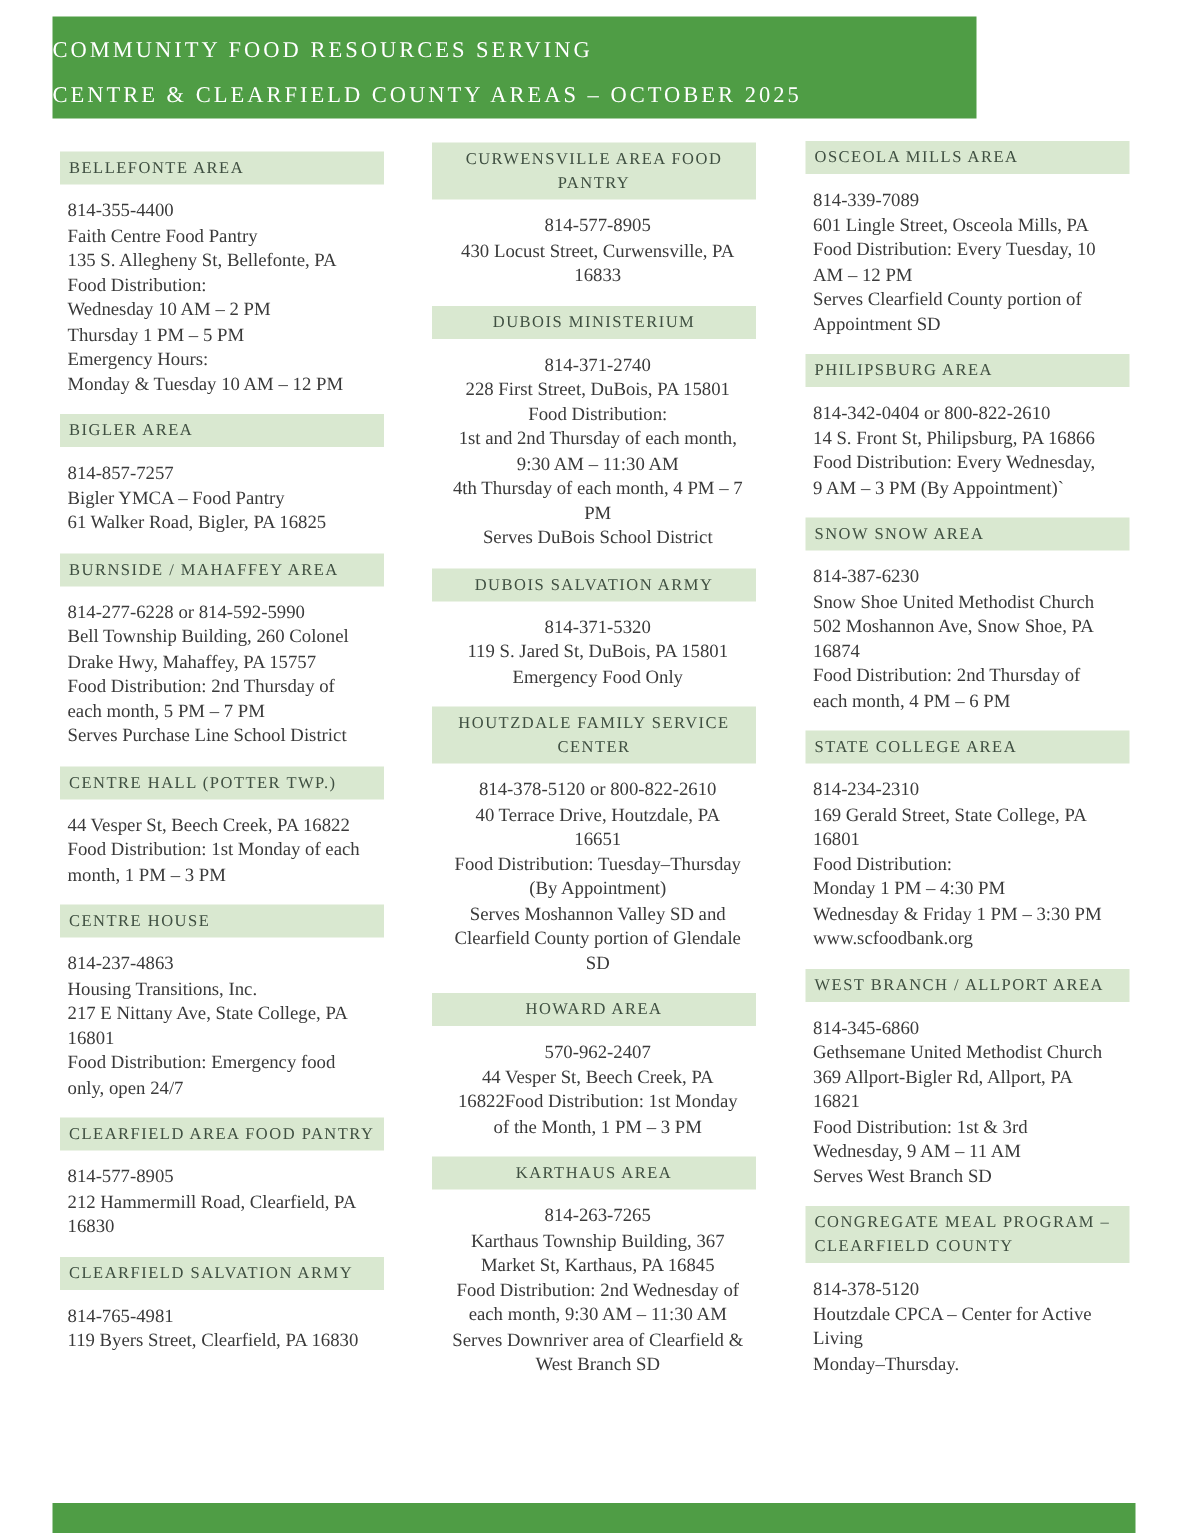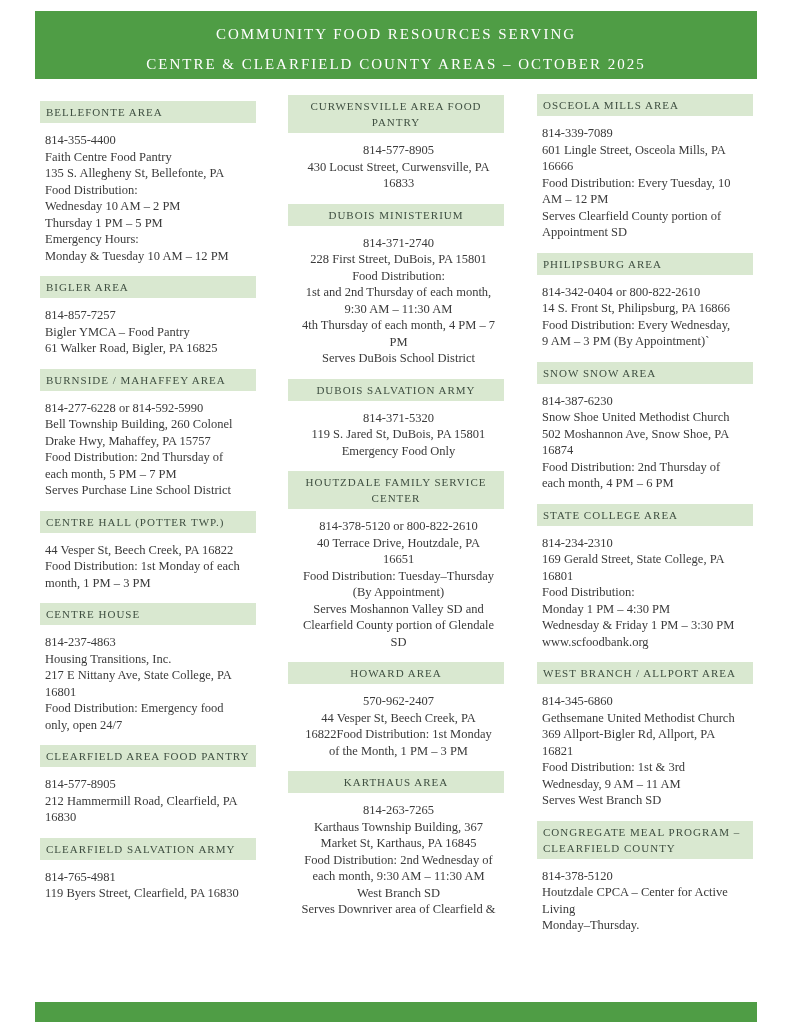--- a/index.html
+++ b/index.html
@@ -4,25 +4,25 @@
 <style>
   html,body{margin:0;padding:0;background:#ffffff;}
   .page{
     position:relative;
     width:791px;height:1024px;
     background:#ffffff;
     overflow:hidden;
     font-family:"Liberation Serif","DejaVu Serif",serif;
   }
   .banner{
-    position:absolute;left:35px;top:11px;width:722px;height:68px;
+    position:absolute;left:35px;top:11px;width:616px;height:68px;
     box-sizing:border-box;
     background:var(--banner-green,#4f9d45);
     color:#ffffff;
-    text-align:center;
+    text-align:left;
     padding-top:8px;
   }
   .banner-line{
     font-size:15px;
     letter-spacing:2px;
     line-height:30px;
     font-weight:normal;
   }
   .col{position:absolute;width:216px;}
   #col-0{left:40px;top:101px;}
@@ -183,32 +183,31 @@
           </div>
         </section>
         <section class="section">
           <h2 class="sec-title">KARTHAUS AREA</h2>
           <div class="sec-body">
             <div class="line">814-263-7265</div>
             <div class="line">Karthaus Township Building, 367</div>
             <div class="line">Market St, Karthaus, PA 16845</div>
             <div class="line">Food Distribution: 2nd Wednesday of</div>
             <div class="line">each month, 9:30 AM – 11:30 AM</div>
+            <div class="line">Serves Downriver area of Clearfield &amp;</div>
             <div class="line">West Branch SD</div>
-            <div class="line">Serves Downriver area of Clearfield &amp;</div>
           </div>
         </section>
       </div>
     <div class="col" id="col-2">
         <section class="section">
           <h2 class="sec-title">OSCEOLA MILLS AREA</h2>
           <div class="sec-body">
             <div class="line">814-339-7089</div>
             <div class="line">601 Lingle Street, Osceola Mills, PA</div>
-            <div class="line">16666</div>
             <div class="line">Food Distribution: Every Tuesday, 10</div>
             <div class="line">AM – 12 PM</div>
             <div class="line">Serves Clearfield County portion of</div>
             <div class="line">Appointment SD</div>
           </div>
         </section>
         <section class="section">
           <h2 class="sec-title">PHILIPSBURG AREA</h2>
           <div class="sec-body">
             <div class="line">814-342-0404 or 800-822-2610</div>

